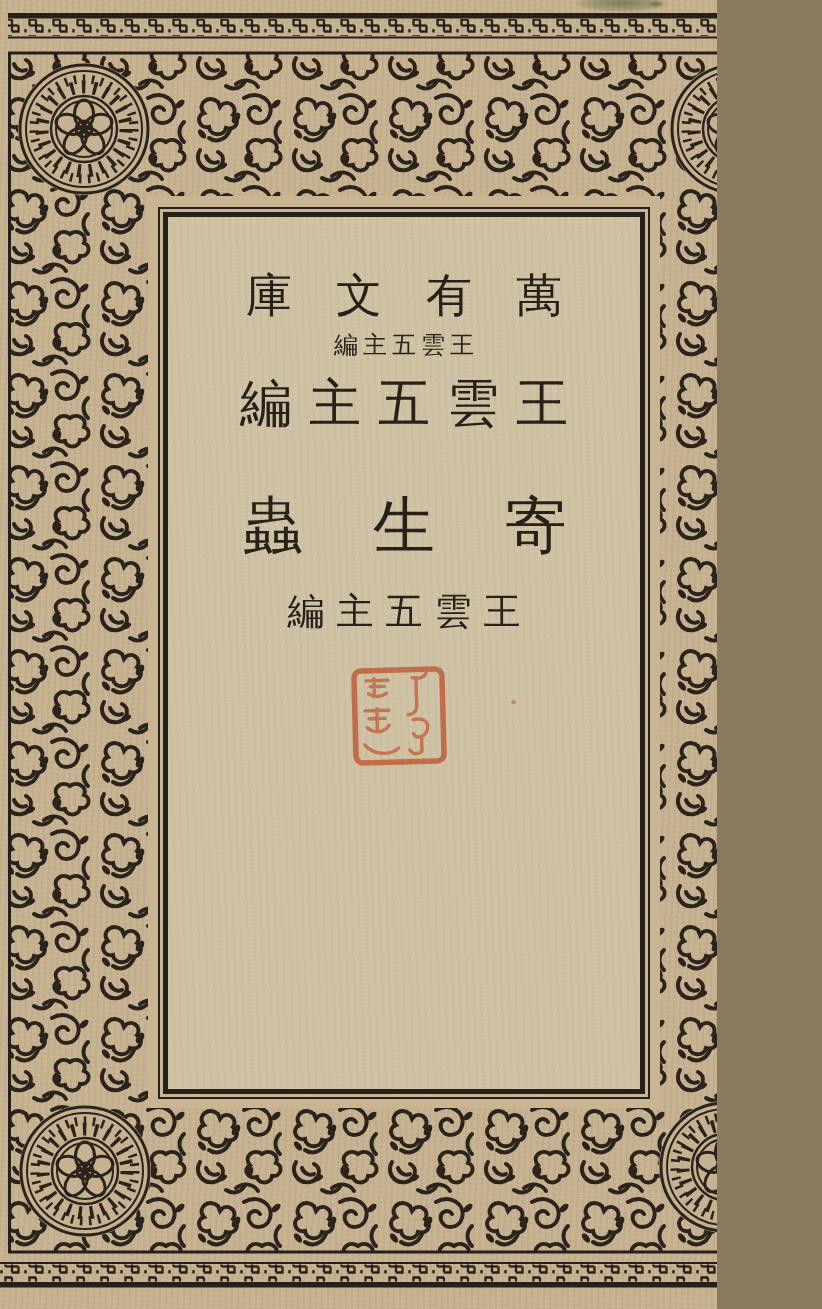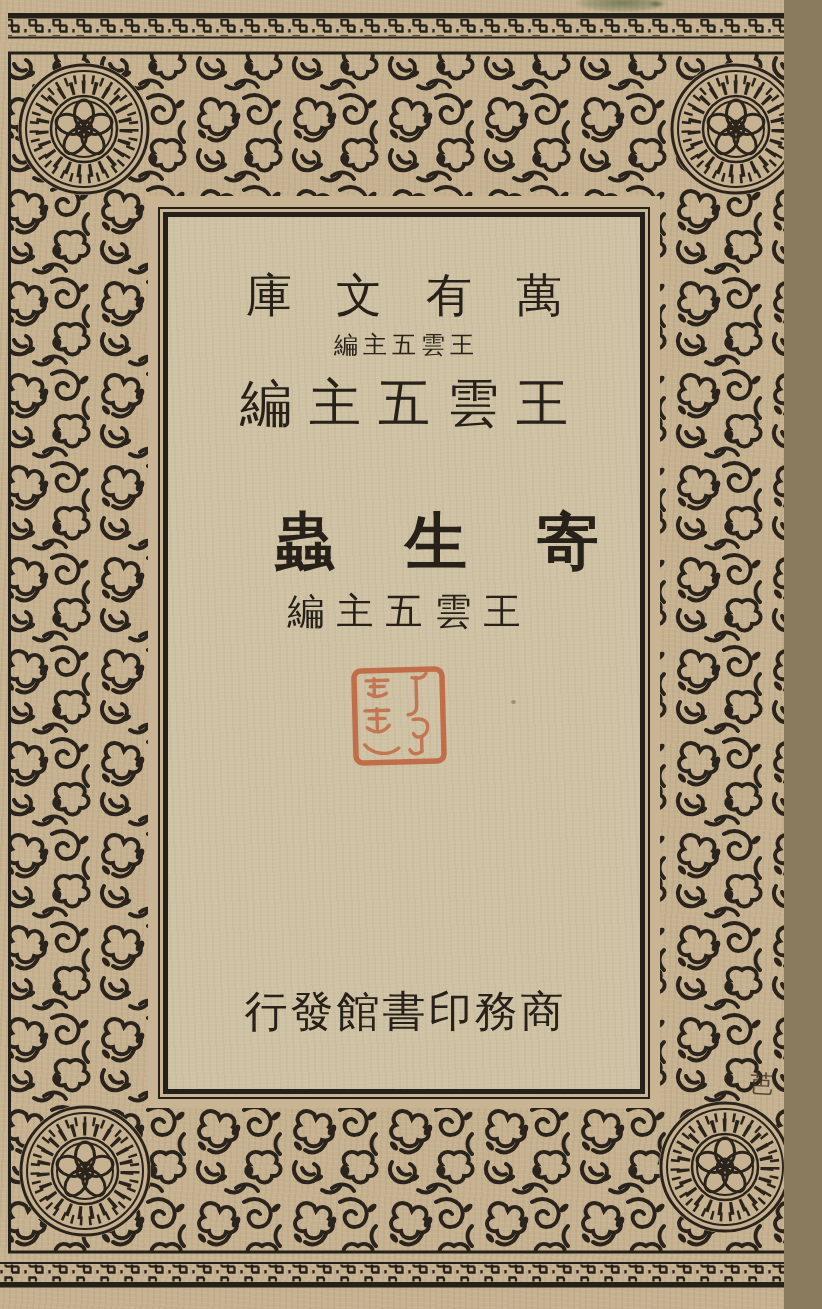--- a/index.html
+++ b/index.html
@@ -1,17 +1,17 @@
 <!DOCTYPE html>
 <html><head>
 <meta charset="utf-8">
 <style>
   html,body{margin:0;padding:0;background:#8a7a5e;}
   #cover{
-    position:relative; width:784px; height:1309px; overflow:hidden;
+    position:relative; width:717px; height:1309px; overflow:hidden;
     background:#c6b290;
     background-image:
       repeating-linear-gradient(92deg, rgba(96,76,46,.06) 0 2px, rgba(0,0,0,0) 2px 6px),
       repeating-linear-gradient(4deg, rgba(255,246,225,.07) 0 1px, rgba(0,0,0,0) 1px 5px);
     font-family:"Liberation Serif","DejaVu Serif",serif;
   }
   .abs{position:absolute;}
   
   #panel-backing{left:148px; top:196px; width:512px; height:912px; background:#c9b593;}
   
@@ -21,21 +21,21 @@
     background-image:
       repeating-linear-gradient(88deg, rgba(110,88,55,.05) 0 2px, rgba(0,0,0,0) 2px 7px),
       repeating-linear-gradient(-2deg, rgba(255,250,235,.06) 0 1px, rgba(0,0,0,0) 1px 4px);
     border:5px solid #26201a;
     outline:2px solid #26201a; outline-offset:3px;
   }
   .row{position:absolute; left:0; width:100%; text-align:center; color:#27211a; white-space:nowrap;}
   #row-series   {top:48px;  font-size:46px; letter-spacing:44px; text-indent:44px;}
   #row-subtitle {top:112px; font-size:24px; letter-spacing:5px;  text-indent:5px;}
   #row-editor   {top:152px; font-size:52px; letter-spacing:17px; text-indent:17px;}
-  #row-title    {top:283px; font-size:62px; letter-spacing:70px; text-indent:70px; font-weight:bold;padding-left:32px;}
+  #row-title    {top:267px; font-size:62px; letter-spacing:70px; text-indent:70px; font-weight:normal;}
   #row-author   {top:370px; font-size:37px; letter-spacing:12px; text-indent:12px;}
   #row-publisher{top:766px; font-size:43px; letter-spacing:3px;  text-indent:3px;}
   #seal{left:183px; top:449px; width:96px; height:100px; transform:rotate(-1.5deg);}
   #stain-dot{left:343px; top:483px; width:5px; height:4px; border-radius:50%;
     background:rgba(140,100,50,.55);}
   
   #patch-large{left:791px; top:814px; width:31px; height:240px; background:#e9e1c9;
     border-radius:7px 0 0 7px; box-shadow:-2px 2px 3px rgba(60,45,25,.25);}
   #patch-small{left:795px; top:1054px; width:27px; height:52px; background:#ded2b4;
     border-radius:5px 0 0 5px;}
@@ -142,21 +142,20 @@
         <path d="M16,14 h22 M20,20 h14 M24,12 v18"></path>
         <path d="M18,27 c6,4 12,4 18,0"></path>
         <path d="M14,44 h24 M18,52 h16 M26,42 v22"></path>
         <path d="M16,61 c8,6 16,6 22,-2"></path>
         <path d="M13,78 c8,10 24,12 34,4"></path>
       </g>
     </svg>
 
     <div class="abs" id="stain-dot"></div>
 
-    <div class="row" id="row-publisher">行發館書印務商</div>
   </div>
 
   <div class="abs" id="smudge"></div>
   <div class="abs" id="smudge2"></div>
   <div class="abs" id="margin-mark">芭</div>
   <div class="abs" id="patch-large"></div>
   <div class="abs" id="patch-small"></div>
 
 </div>
 

